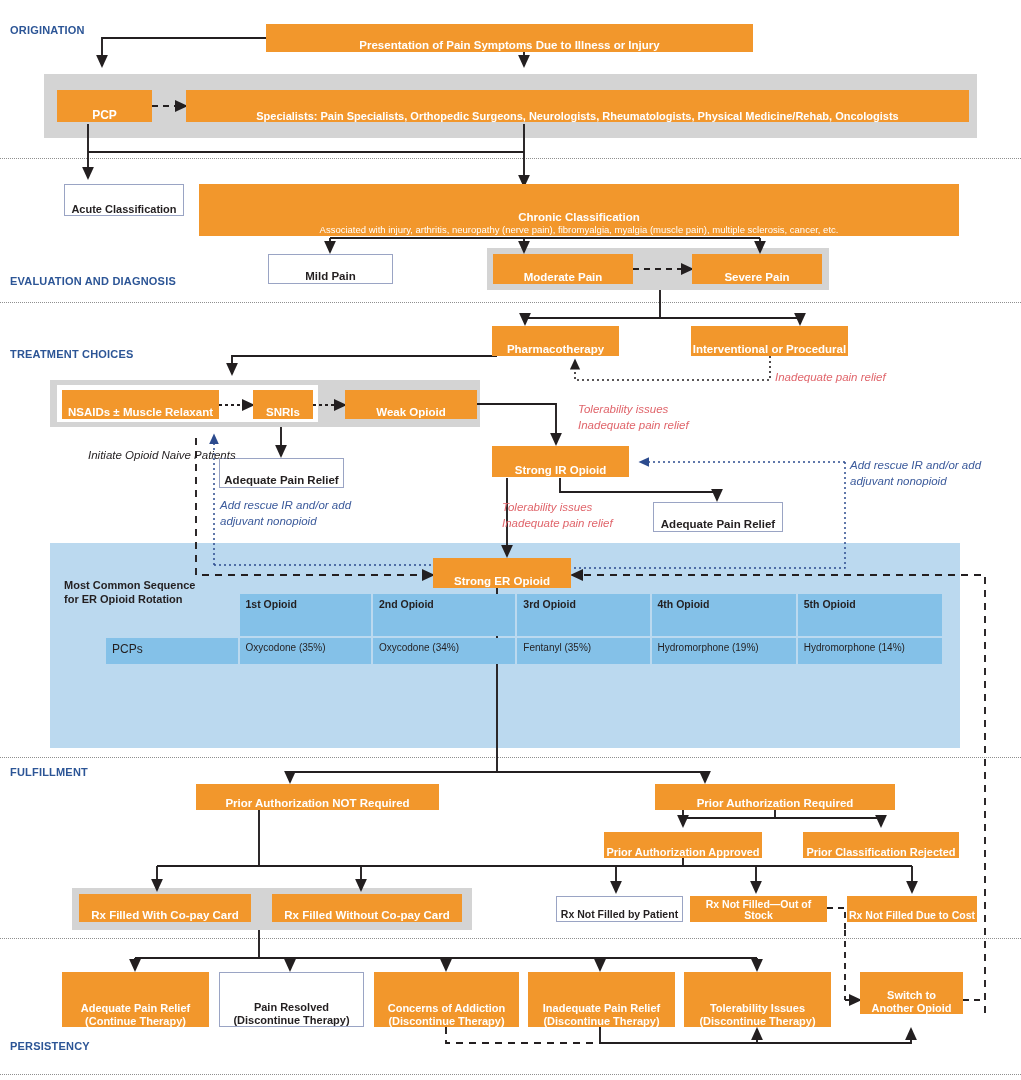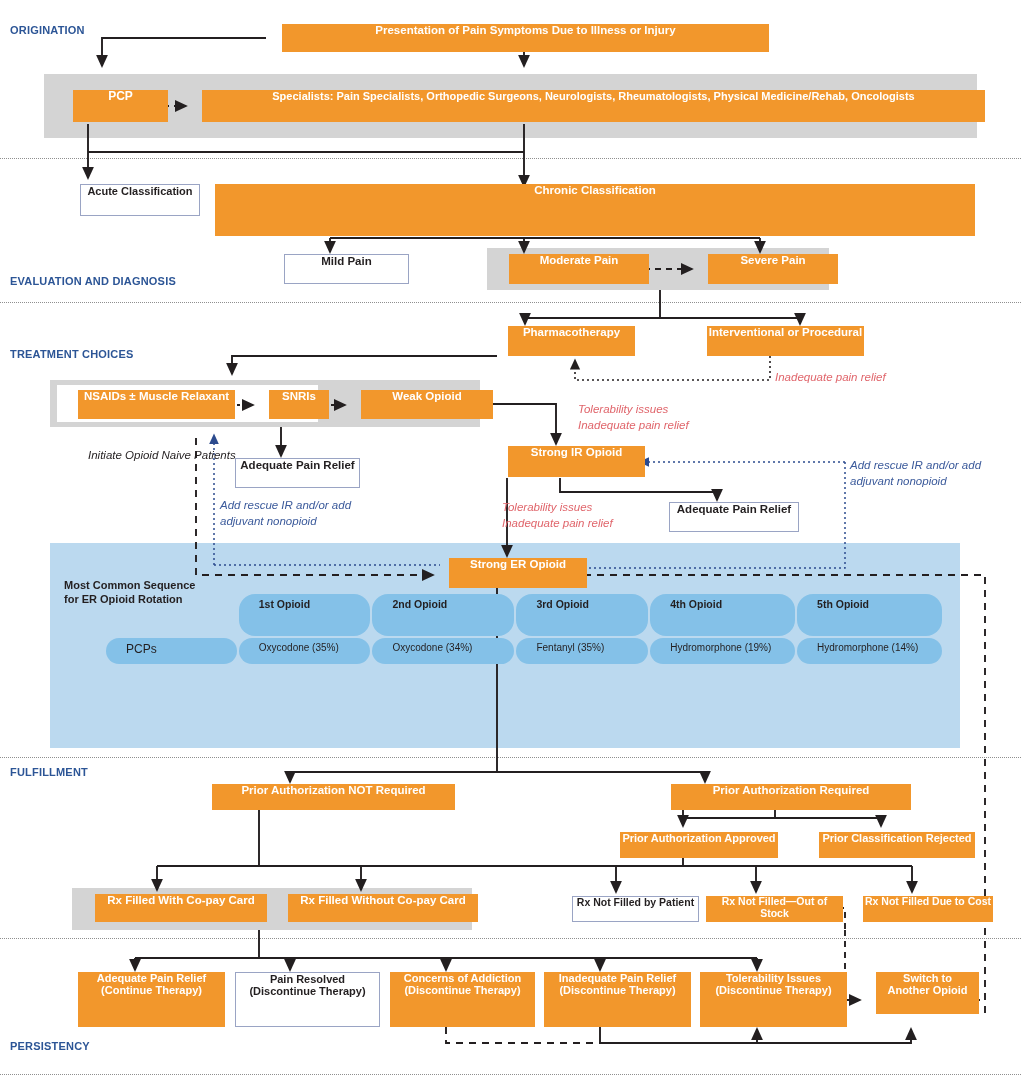--- a/index.html
+++ b/index.html
@@ -2,21 +2,21 @@
 <html><head>
 <meta charset="utf-8">
 <title>Pain Management Patient Journey Flowchart</title>
 <style>
   html,body{margin:0;padding:0;background:#ffffff;}
   body{font-family:"Liberation Sans", sans-serif;}
   #canvas{position:relative;width:1021px;height:1080px;background:#fff;overflow:hidden;}
 
   
   .node{position:absolute;box-sizing:border-box;display:flex;flex-direction:column;
-        align-items:center;justify-content:flex-start;text-align:center;line-height:1.12;margin-left:16px;}
+        align-items:center;justify-content:flex-end;text-align:center;line-height:1.12;}
 
   .orange{background:#F2972C;color:#ffffff;font-weight:bold;}
   .orange .sub{font-weight:normal;font-size:9.5px;color:#ffffff;margin-top:2px;}
   .white{background:#ffffff;color:#231f20;font-weight:bold;border:1.3px solid #9aa4c4;}
   .graybandpanel{position:absolute;background:#d4d4d4;}
   .whitepanel{position:absolute;background:#ffffff;}
   .bluepanel{position:absolute;background:#bbd9ef;}
 
   
   .seclabel{position:absolute;color:#2c5596;font-weight:bold;font-size:11px;
@@ -24,22 +24,22 @@
   .secrule{position:absolute;height:0;border-top:1.6px dotted #8f8f8f;}
 
   
   .anno{position:absolute;font-style:italic;font-size:11.5px;line-height:1.35;white-space:nowrap;}
   .anno.red{color:#e0656b;}
   .anno.blue{color:#3b5a9b;}
   .anno.black{color:#231f20;}
 
   
   .tbl{position:absolute;border-collapse:separate;border-spacing:2px;}
-  .tbl td{background:#84c1e8;color:#231f20;font-size:10px;padding:4px 20px;
-          vertical-align:top;box-sizing:border-box;border-radius:16px;}
+  .tbl td{background:#84c1e8;color:#231f20;font-size:10px;padding:4px 6px;
+          vertical-align:top;box-sizing:border-box;}
   .tbl td.hd{font-weight:bold;font-size:10.5px;}
   .tbl td.rowlbl{font-weight:normal;font-size:12px;margin-left:24px;}
   .tbl td.blank{background:transparent;}
   .tblcap{position:absolute;font-weight:bold;font-size:11px;color:#231f20;line-height:1.3;}
 
   
   svg#wires{position:absolute;left:0;top:0;width:1021px;height:1080px;pointer-events:none;}
 </style>
 </head>
 <body>
@@ -195,20 +195,21 @@
   <div class="node orange" style="left:186px;top:90px;width:783px;height:32px;font-size:11px;">
     <span>Specialists: Pain Specialists, Orthopedic Surgeons, Neurologists, Rheumatologists, Physical Medicine/Rehab, Oncologists</span>
   </div>
 
   <div class="node white" style="left:64px;top:184px;width:120px;height:32px;font-size:11px;">
     <span>Acute Classification</span>
   </div>
 
   <div class="node orange" style="left:199px;top:184px;width:760px;height:52px;font-size:11.5px;">
     <span>Chronic Classification</span>
+    <span class="sub">Associated with injury, arthritis, neuropathy (nerve pain), fibromyalgia, myalgia (muscle pain), multiple sclerosis, cancer, etc.</span>
   </div>
 
   <div class="node white" style="left:268px;top:254px;width:125px;height:30px;font-size:11.5px;">
     <span>Mild Pain</span>
   </div>
 
   <div class="node orange" style="left:493px;top:254px;width:140px;height:30px;font-size:11.5px;">
     <span>Moderate Pain</span>
   </div>
 

